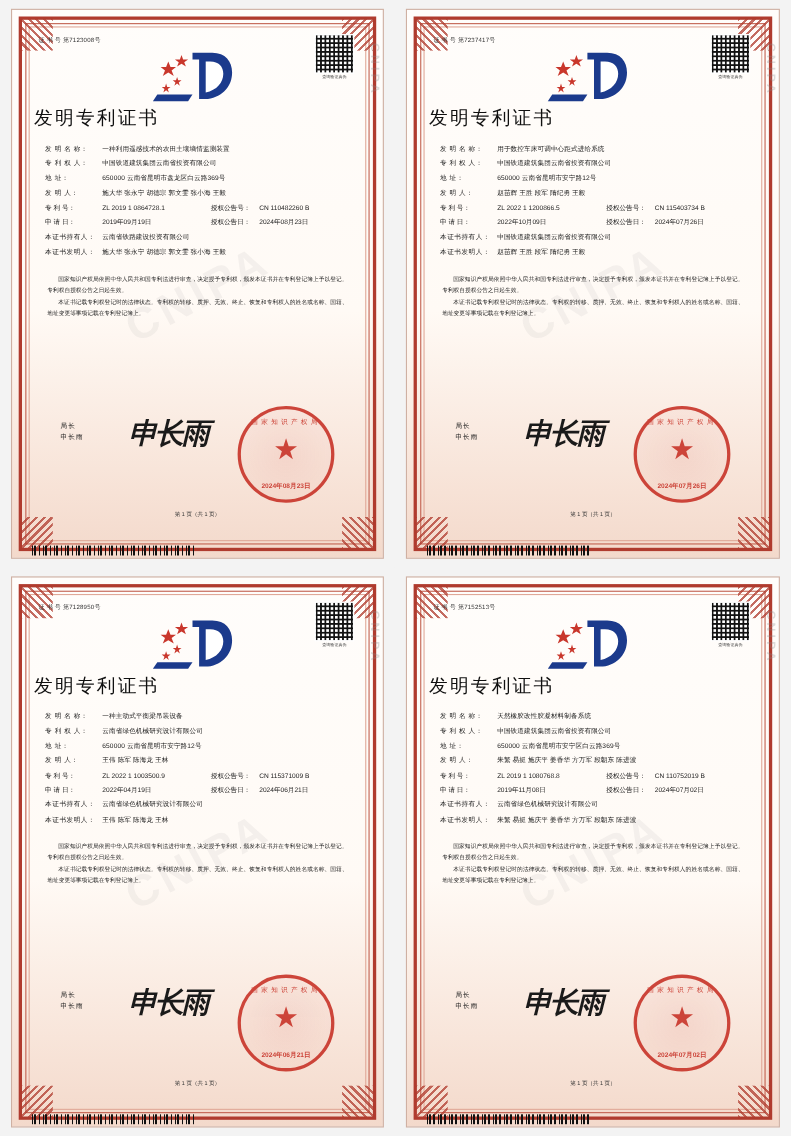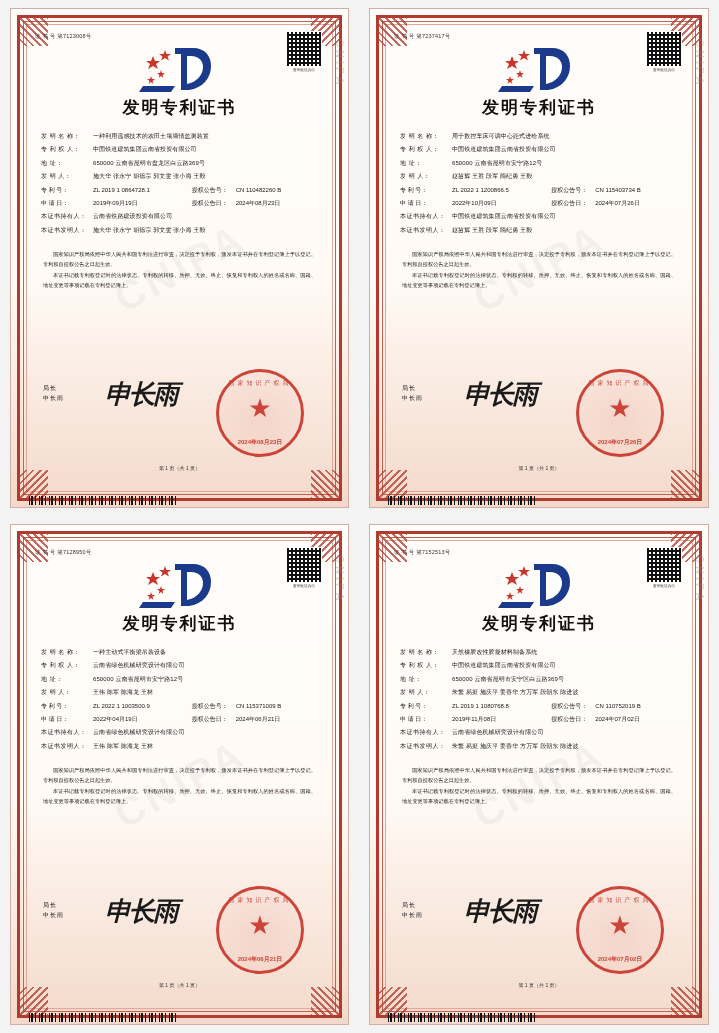--- a/index.html
+++ b/index.html
@@ -116,23 +116,22 @@
     margin-top: 1px;
     letter-spacing: .1px;
   }
   .logo {
     margin: 2px auto 0;
     width: 90px;
     height: 52px;
     position: relative;
   }
   .title {
-    text-align: center;
     font-size: 17px;
-    font-weight: bold;
+    font-weight: normal;
     color: #101010;
     letter-spacing: 2px;
     margin-top: 2px;
     font-family: "DejaVu Sans", "Liberation Sans", sans-serif;
   }
   .fields {
     margin: 14px 8px 0 10px;
   }
   .row {
     display: flex;
@@ -169,21 +168,21 @@
     margin: 16px 12px 0 12px;
     font-size: 5.2px;
     line-height: 1.9;
     color: #222;
     text-align: justify;
   }
   .legal p { margin: 0 0 2px 0; text-indent: 10px; }
 
   .signature-area {
     position: absolute;
-    left: 2px;
+    left: 14px;
     right: 10px;
     bottom: 34px;
     height: 80px;
   }
   .director {
     position: absolute;
     left: 10px;
     top: 10px;
     font-size: 6px;
     line-height: 1.7;

